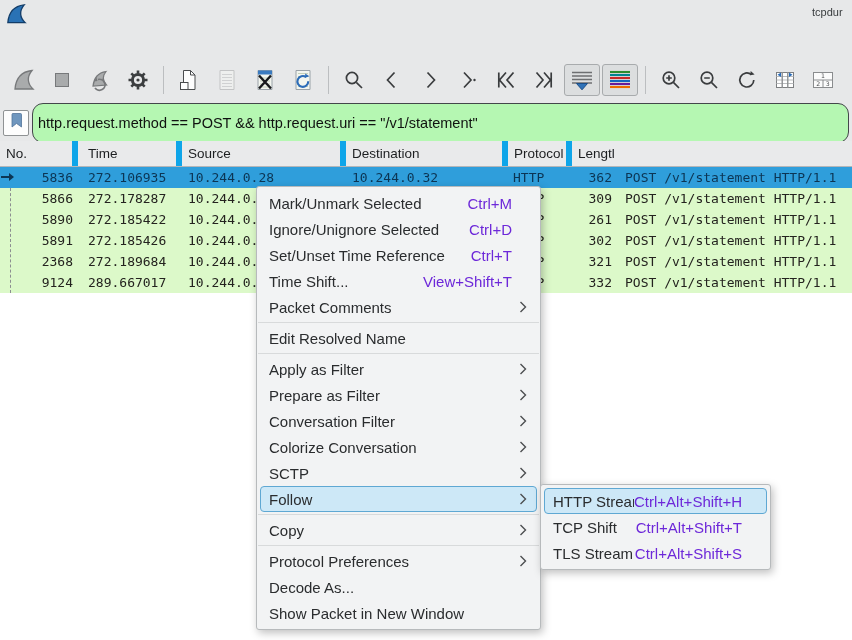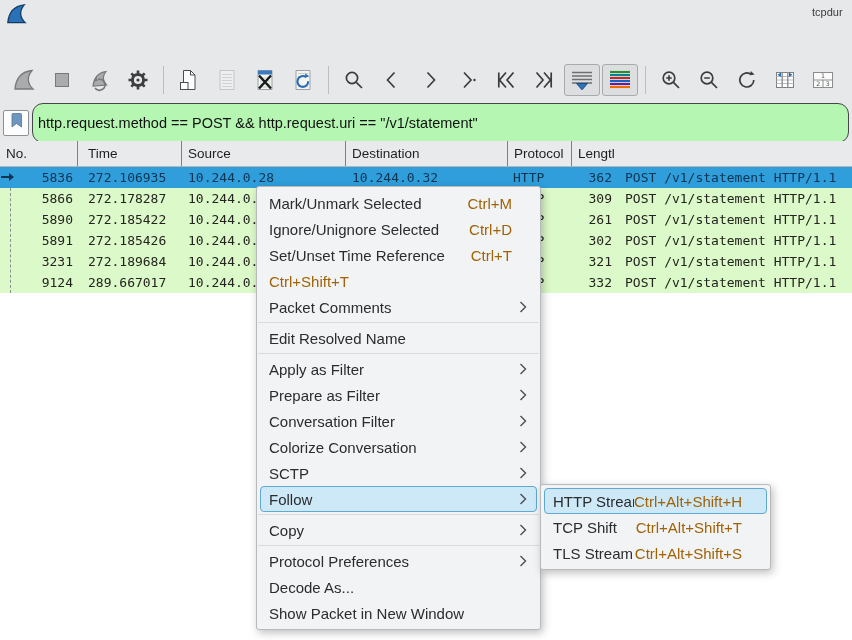--- a/index.html
+++ b/index.html
@@ -22,21 +22,21 @@
   .tbtn.toggled{background:#dcdedf;border-color:#a8abad;}
   .tsep{width:1px;height:28px;background:#bcbec0;margin:0 7px 0 5px;}
   .tbtn svg{display:block;}
   
   .filterbar{position:absolute;top:104px;left:0;right:0;height:37px;display:flex;align-items:center;padding:0 3px;gap:3px;}
   .bookmark-btn{width:26px;height:26px;background:#fdfdfd;border:1px solid #8f9294;border-radius:2px;display:flex;align-items:center;justify-content:center;box-sizing:border-box;}
   .filter-field{flex:1;height:40px;box-sizing:border-box;background:var(--filter-green,#b5f7b2);border:1px solid #43474a;border-radius:11px;display:flex;align-items:center;padding:0 5px;font-size:14.5px;color:#101210;white-space:nowrap;overflow:hidden;}
   
   .pl-grid{display:grid;grid-template-columns:78px 104px 164px 162px 64px 46px 1fr;}
   .pl-header{position:absolute;top:141px;left:0;right:0;height:26px;background:#e9eaeb;border-bottom:1px solid #b4b6b8;font-size:13.5px;color:#1d1f21;box-sizing:border-box;}
-  .pl-header .hcell{display:flex;align-items:center;border-right:1px solid #0ea5e9;padding-left:6px;overflow:hidden;white-space:nowrap;}
+  .pl-header .hcell{display:flex;align-items:center;border-right:6px solid #0ea5e9;padding-left:6px;overflow:hidden;white-space:nowrap;}
   .pl-header .hcell:last-child{border-right:none;}
   .pl-header .hcell.ht{padding-left:10px;}
   .pl-header .hcell.hi{padding-left:7px;}
   .list-bg{position:absolute;top:167px;bottom:0;left:0;right:0;background:#ffffff;}
   .rows{position:absolute;top:167px;left:0;right:0;font-family:"DejaVu Sans Mono","Liberation Mono",monospace;font-size:13px;}
   .prow{height:21px;align-items:center;white-space:pre;position:relative;}
   .prow.green{background:var(--row-green,#dcf9c9);color:#24231f;}
   .prow.selected{background:var(--selection,#2f9edb);color:#0c3554;}
   .prow .c-no{text-align:right;padding-right:5px;}
   .prow .c-time{padding-left:10px;}
@@ -47,21 +47,21 @@
   .prow .c-info{padding-left:7px;overflow:hidden;}
   .related-line{position:absolute;left:10px;top:188px;height:105px;width:0;border-left:1px dashed #8c8e90;z-index:1;}
   .sel-arrow{position:absolute;left:1px;top:9px;width:8px;height:2px;background:#0c3554;}
   .sel-arrow::after{content:"";position:absolute;left:8px;top:-3px;width:0;height:0;border-left:5px solid #0c3554;border-top:4px solid transparent;border-bottom:4px solid transparent;}
   
   .menu{position:absolute;background:#f2f3f4;border:1px solid #b7babc;border-radius:3px;box-shadow:2px 3px 9px rgba(0,0,0,.25);padding:3px 0;font-size:15px;color:#2a2c2e;box-sizing:border-box;}
   .context-menu{left:256px;top:186px;width:285px;z-index:5;}
   .submenu{left:540px;top:484px;width:231px;z-index:6;}
   .menu-item{height:26px;display:flex;align-items:center;margin:0 3px;padding:0 8px 0 8px;border:1px solid transparent;border-radius:4px;box-sizing:border-box;}
   .menu-item .label{flex:1;white-space:nowrap;overflow:hidden;}
-  .menu-item .shortcut{color:#a16207;white-space:nowrap;margin-right:16px;}
+  .menu-item .shortcut{color:#6d28d9;white-space:nowrap;margin-right:16px;}
   .submenu .menu-item .shortcut{margin-right:16px;}
   .menu-item .chev{display:flex;align-items:center;margin-right:1px;}
   .menu-item.hl{background:var(--mhl,#cde8f7);border-color:var(--mhl-b,#5fa8d3);}
   .menu-sep{height:1px;background:#d8dadb;margin:2px 1px;}
 </style>
 </head>
 <body>
 
 <div id="window" style="--chrome: #e7e8e9; --selection: #2f9edb; --row-green: #dcf9c9; --filter-green: #b5f7b2; --mhl: #cde8f7; --mhl-b: #5fa8d3;">
 
@@ -291,40 +291,41 @@
       <div class="hcell">Protocol</div>
       <div class="hcell">Lengtl</div>
     </div>
 
   <div class="list-bg"></div>
   <div class="rows">
       <div class="prow pl-grid selected"><div class="c-no">5836</div><div class="c-time">272.106935</div><div class="c-src">10.244.0.28</div><div class="c-dst">10.244.0.32</div><div class="c-proto">HTTP</div><div class="c-len">362</div><div class="c-info">POST /v1/statement HTTP/1.1</div><span class="sel-arrow"></span></div>
       <div class="prow pl-grid green"><div class="c-no">5866</div><div class="c-time">272.178287</div><div class="c-src">10.244.0.</div><div class="c-dst"></div><div class="c-proto">HTTP</div><div class="c-len">309</div><div class="c-info">POST /v1/statement HTTP/1.1</div></div>
       <div class="prow pl-grid green"><div class="c-no">5890</div><div class="c-time">272.185422</div><div class="c-src">10.244.0.</div><div class="c-dst"></div><div class="c-proto">HTTP</div><div class="c-len">261</div><div class="c-info">POST /v1/statement HTTP/1.1</div></div>
       <div class="prow pl-grid green"><div class="c-no">5891</div><div class="c-time">272.185426</div><div class="c-src">10.244.0.</div><div class="c-dst"></div><div class="c-proto">HTTP</div><div class="c-len">302</div><div class="c-info">POST /v1/statement HTTP/1.1</div></div>
-      <div class="prow pl-grid green"><div class="c-no">3231</div><div class="c-time">272.189684</div><div class="c-src">10.244.0.</div><div class="c-dst"></div><div class="c-proto">HTTP</div><div class="c-len">321</div><div class="c-info">POST /v1/statement HTTP/1.1</div></div>
+      <div class="prow pl-grid green"><div class="c-no">2368</div><div class="c-time">272.189684</div><div class="c-src">10.244.0.</div><div class="c-dst"></div><div class="c-proto">HTTP</div><div class="c-len">321</div><div class="c-info">POST /v1/statement HTTP/1.1</div></div>
       <div class="prow pl-grid green"><div class="c-no">9124</div><div class="c-time">289.667017</div><div class="c-src">10.244.0.</div><div class="c-dst"></div><div class="c-proto">HTTP</div><div class="c-len">332</div><div class="c-info">POST /v1/statement HTTP/1.1</div></div>
     </div>
   <div class="related-line"></div>
 
   <div class="menu context-menu">
       <div class="menu-item">
         <span class="label">Mark/Unmark Selected</span>
         <span class="shortcut">Ctrl+M</span>
       </div>
       <div class="menu-item">
         <span class="label">Ignore/Unignore Selected</span>
         <span class="shortcut">Ctrl+D</span>
       </div>
       <div class="menu-item">
         <span class="label">Set/Unset Time Reference</span>
         <span class="shortcut">Ctrl+T</span>
       </div>
       <div class="menu-item">
-        <span class="shortcut">Ctrl+Shift+T</span>
+        <span class="label">Time Shift...</span>
+        <span class="shortcut">View+Shift+T</span>
       </div>
       <div class="menu-item">
         <span class="label">Packet Comments</span>
         <span class="chev">
           <svg width="8" height="12" viewBox="0 0 8 12">
             <path d="M1.5 1l5 5-5 5" stroke="#4c4e50" fill="none" stroke-width="1.4"></path>
           </svg>
         </span>
       </div>
       <div class="menu-sep"></div>

